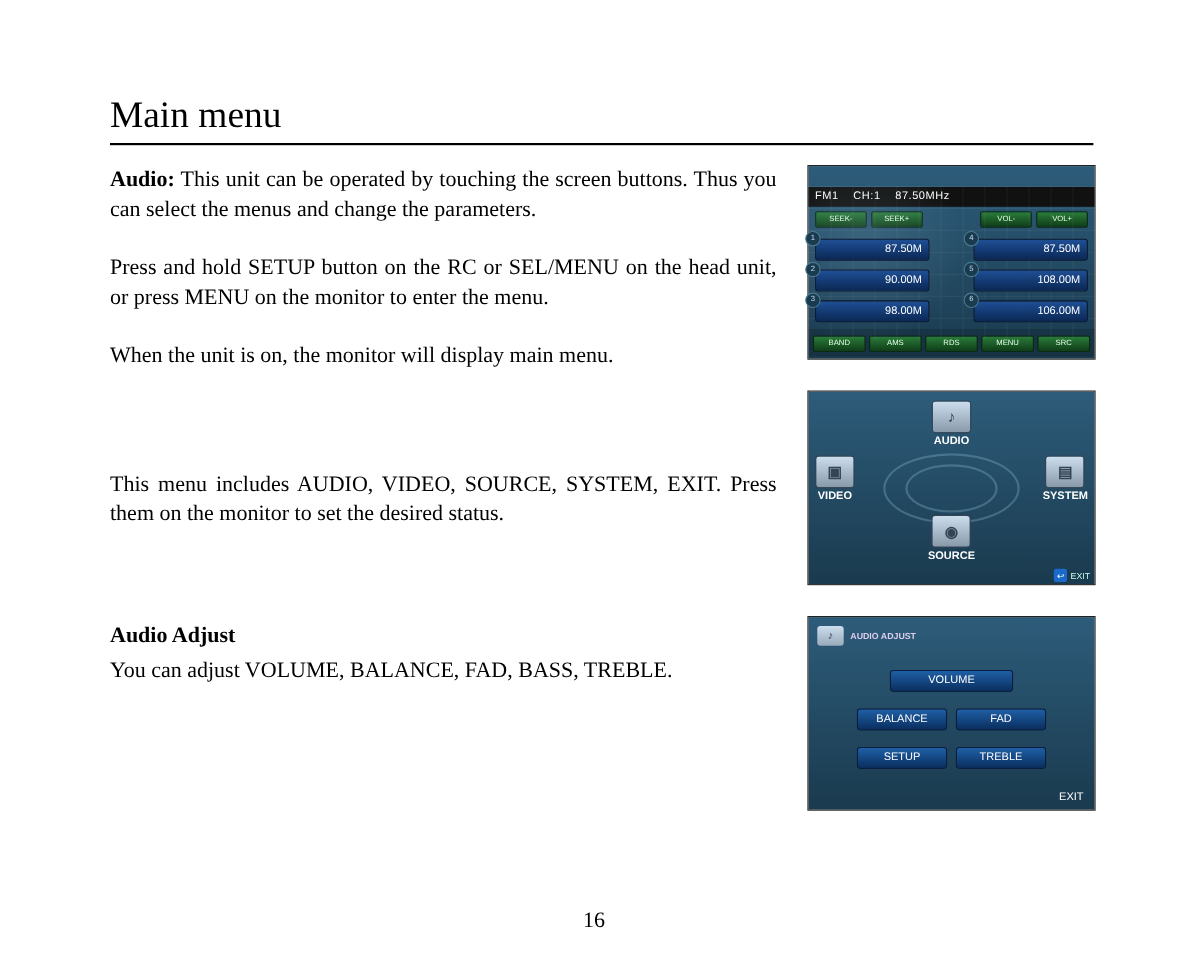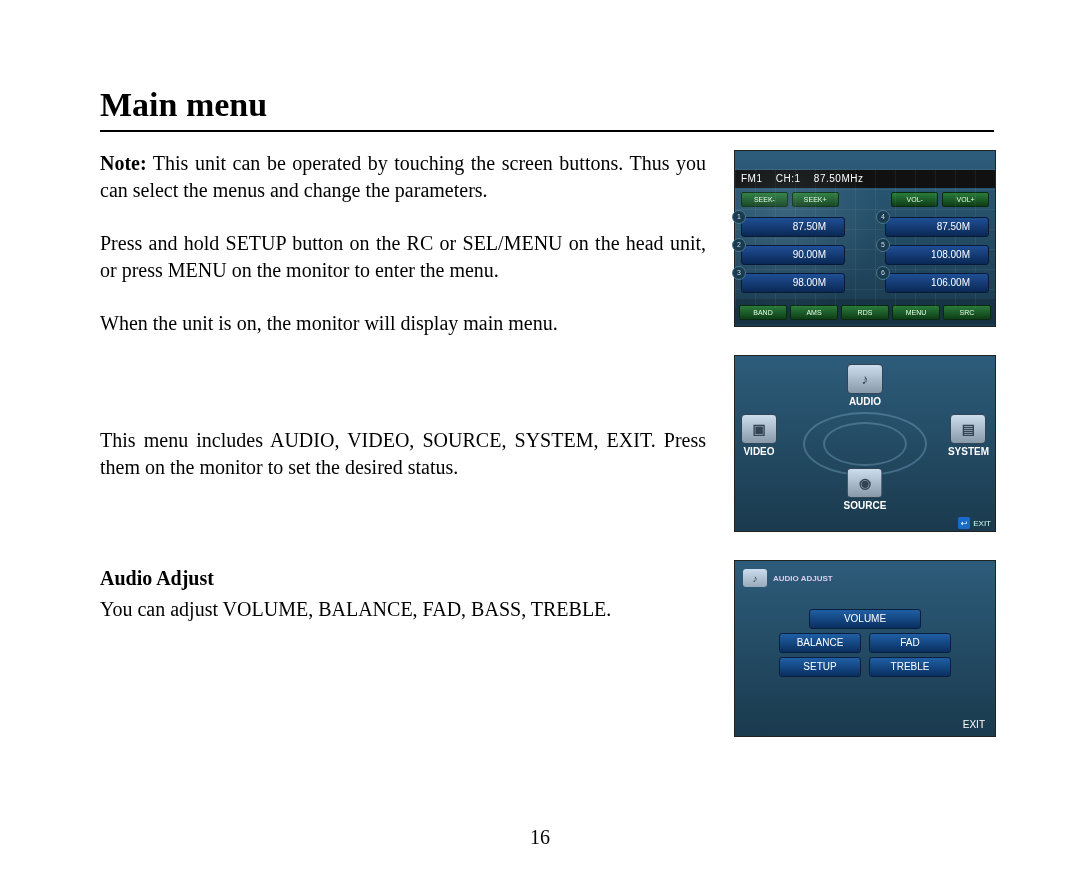--- a/index.html
+++ b/index.html
@@ -10,21 +10,21 @@
     color: #000;
     width: 1080px;
     height: 883px;
     position: relative;
   }
   .page {
     padding: 86px 86px 0 100px;
   }
   .title {
     font-size: 34px;
-    font-weight: bold;
+    font-weight: normal;
     margin: 0 0 6px 0;
   }
   .hr {
     border: none;
     border-top: 2px solid #000;
     margin: 0 0 18px 0;
   }
   .content {
     display: flex;
     gap: 28px;
@@ -83,21 +83,21 @@
     grid-template-columns: 1fr 1fr;
     gap: 8px 40px;
   }
   .preset {
     height: 18px;
     line-height: 18px;
     background: linear-gradient(#1f4f95,#0a2855);
     border:1px solid #0a1a35;
     border-radius: 3px;
     text-align: right;
-    padding: 0 18px;
+    padding: 0 6px;
     font-size: 10px;
     color:#fff;
     position: relative;
   }
   .preset .num {
     position: absolute;
     left: -10px;
     top: -8px;
     width: 12px;
     height: 12px;
@@ -161,21 +161,21 @@
     position:absolute; top:8px; left:8px;
     display:flex; align-items:center; gap:6px;
     color:#dce; font-size:8px; font-weight:bold;
   }
   .audio .hdr .hic {
     width:24px; height:18px; background:linear-gradient(#cde,#9ab); border-radius:3px;
     display:flex; align-items:center; justify-content:center; color:#345; font-size:10px;
   }
   .audio .btns {
     position:absolute; top:48px; left:0; right:0;
-    display:flex; flex-direction:column; align-items:center; gap:4px;
+    display:flex; flex-direction:column; align-items:center; gap:15px;
   }
   .abtn {
     width: 110px; height:18px; line-height:18px;
     background: linear-gradient(#1f5fa5,#0a2f60);
     border:1px solid #0a1f40;
     border-radius:3px; text-align:center; font-size:10px; color:#fff;
   }
   .arow { display:flex; gap:8px;border-radius:10px;}
   .abtn.sm { width: 80px;}
   .audio .exit {
@@ -189,21 +189,21 @@
 </style>
 </head>
 <body>
 
 <div class="page">
   <h1 class="title">Main menu</h1>
   <hr class="hr">
   <div class="content">
     <div class="left">
       <p>
-        <strong>Note:</strong><span> This unit can be operated by touching the screen buttons. Thus you can select the menus and change the parameters.</span>
+        <strong>Audio:</strong><span> This unit can be operated by touching the screen buttons. Thus you can select the menus and change the parameters.</span>
       </p>
       <p>Press and hold SETUP button on the RC or SEL/MENU on the head unit, or press MENU on the monitor to enter the menu.</p>
       <p style="margin-bottom:90px;">When the unit is on, the monitor will display main menu.</p>
       <p style="margin-bottom:84px;">This menu includes AUDIO, VIDEO, SOURCE, SYSTEM, EXIT. Press them on the monitor to set the desired status.</p>
       <div class="subhead">Audio Adjust</div>
       <p class="tight">You can adjust VOLUME, BALANCE, FAD, BASS, TREBLE.</p>
     </div>
 
     <div class="right">
 

